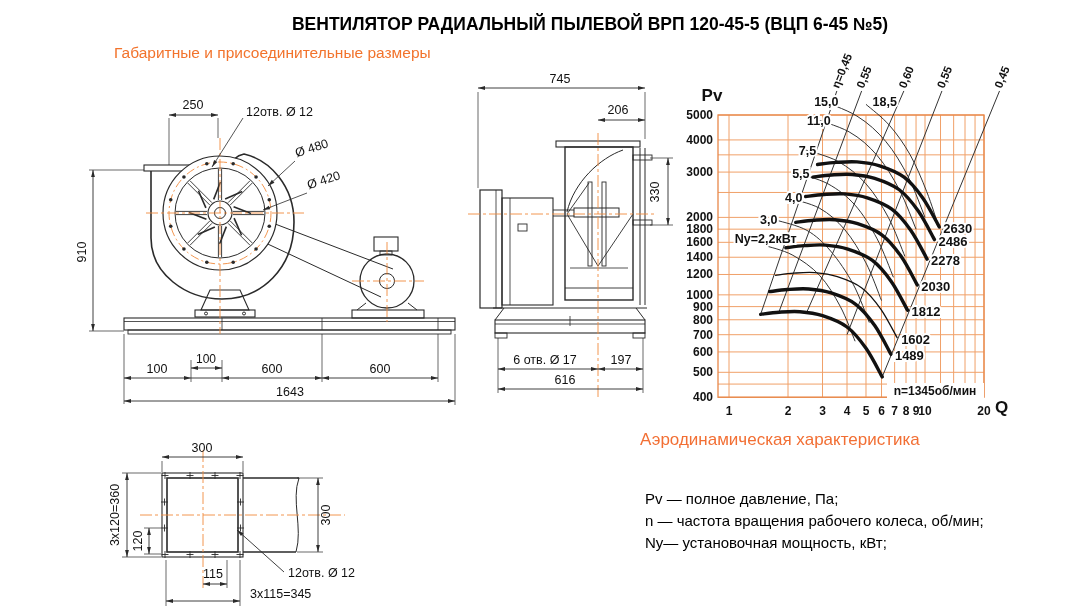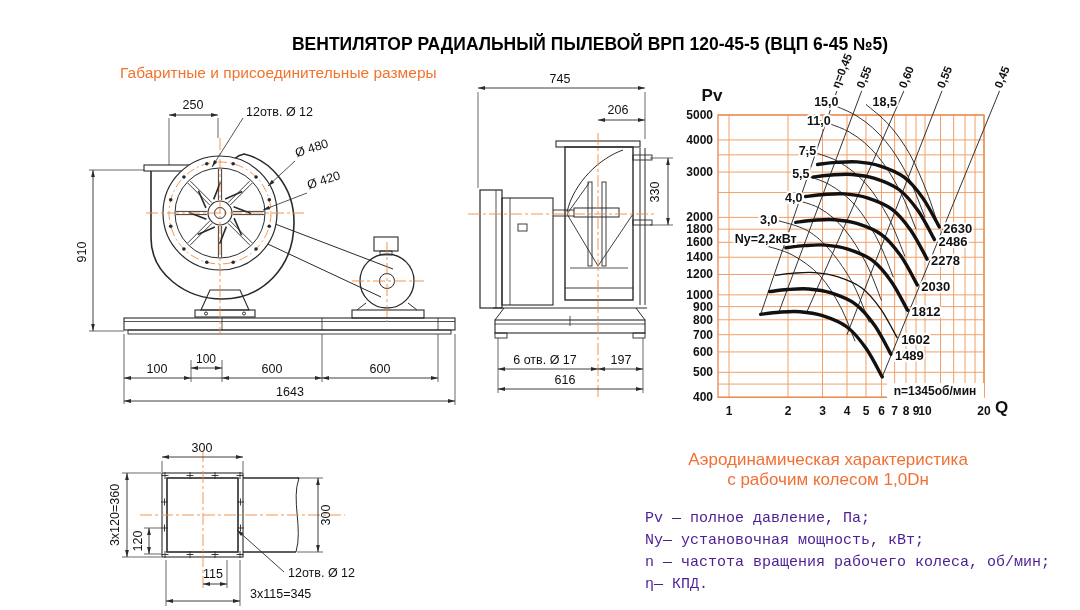--- a/index.html
+++ b/index.html
@@ -1,22 +1,22 @@
 <!DOCTYPE html>
 <html><head>
 <meta charset="utf-8">
 <style>
   html,body{margin:0;padding:0;}
   body{width:1080px;height:610px;position:relative;background:#fff;overflow:hidden;
        font-family:"Liberation Sans",sans-serif;}
-  .abs{position:absolute;margin-top:20px;}
+  .abs{position:absolute;}
   #title{left:100px;top:14px;width:980px;text-align:center;font-size:17.5px;font-weight:bold;color:#000;}
-  #subtitle{left:120px;top:44px;font-size:15.5px;color:#f2732c;}
-  #caption{left:640px;top:430px;width:376px;text-align:center;font-size:17px;line-height:20px;color:#f26f34;}
-  #legend{left:645px;top:488px;width:430px;font-size:15px;line-height:22px;color:#4c1d95;font-family:Liberation Mono, monospace;}
+  #subtitle{left:114px;top:44px;font-size:15.5px;color:#f2732c;}
+  #caption{left:640px;top:430px;width:376px;font-size:17px;line-height:20px;color:#f26f34;}
+  #legend{left:645px;top:488px;width:430px;font-size:15px;line-height:22px;color:#000000;}
   svg{position:absolute;overflow:visible;}
 </style>
 </head>
 <body>
 
 <div class="abs" id="title">ВЕНТИЛЯТОР РАДИАЛЬНЫЙ ПЫЛЕВОЙ ВРП 120-45-5 (ВЦП 6-45 №5)</div>
 <div class="abs" id="subtitle">Габаритные и присоединительные размеры</div>
 
 <svg id="front" style="left:70px;top:80px" width="400" height="335" viewBox="70 80 400 335">
     <path d="M227 170 Q233 156 244 154 C270 160 294 186 294 222 C294 268 262 299 222 299 C186 299 151 274 151 238 L151 171" fill="none" stroke="#2a2a2a" stroke-width="1.6"></path>
@@ -372,21 +372,19 @@
     <text x="921.2522723967226" y="290.90801444599913" fill="#111" font-size="13" font-family="&quot;Liberation Sans&quot;,sans-serif" text-anchor="start" font-weight="bold" stroke="#fff" stroke-width="4" paint-order="stroke">2030</text>
     <text x="911.5868913130354" y="316.2783108321859" fill="#111" font-size="13" font-family="&quot;Liberation Sans&quot;,sans-serif" text-anchor="start" font-weight="bold" stroke="#fff" stroke-width="4" paint-order="stroke">1812</text>
     <text x="901.1553118850081" y="343.776230220498" fill="#111" font-size="13" font-family="&quot;Liberation Sans&quot;,sans-serif" text-anchor="start" font-weight="bold" stroke="#fff" stroke-width="4" paint-order="stroke">1602</text>
     <text x="894.910661329362" y="360.18419611626723" fill="#111" font-size="13" font-family="&quot;Liberation Sans&quot;,sans-serif" text-anchor="start" font-weight="bold" stroke="#fff" stroke-width="4" paint-order="stroke">1489</text>
     <rect x="887" y="383" width="97" height="16" fill="#fff"></rect>
     <text x="935" y="395" fill="#111" font-size="12" font-family="&quot;Liberation Sans&quot;,sans-serif" text-anchor="middle" font-weight="bold">n=1345об/мин</text>
   </svg>
 
 <div class="abs" id="caption">
   <div>Аэродинамическая характеристика</div>
-  <div>с рабочим колесом 1,0Dн</div>
 </div>
 
 <div class="abs" id="legend">
   <div>Pv — полное давление, Па;</div>
+  <div>n — частота вращения рабочего колеса,  об/мин;</div>
   <div>Ny— установочная мощность, кВт;</div>
-  <div>n — частота вращения рабочего колеса,  об/мин;</div>
-  <div>η— КПД.</div>
 </div>
 
 </body></html>

